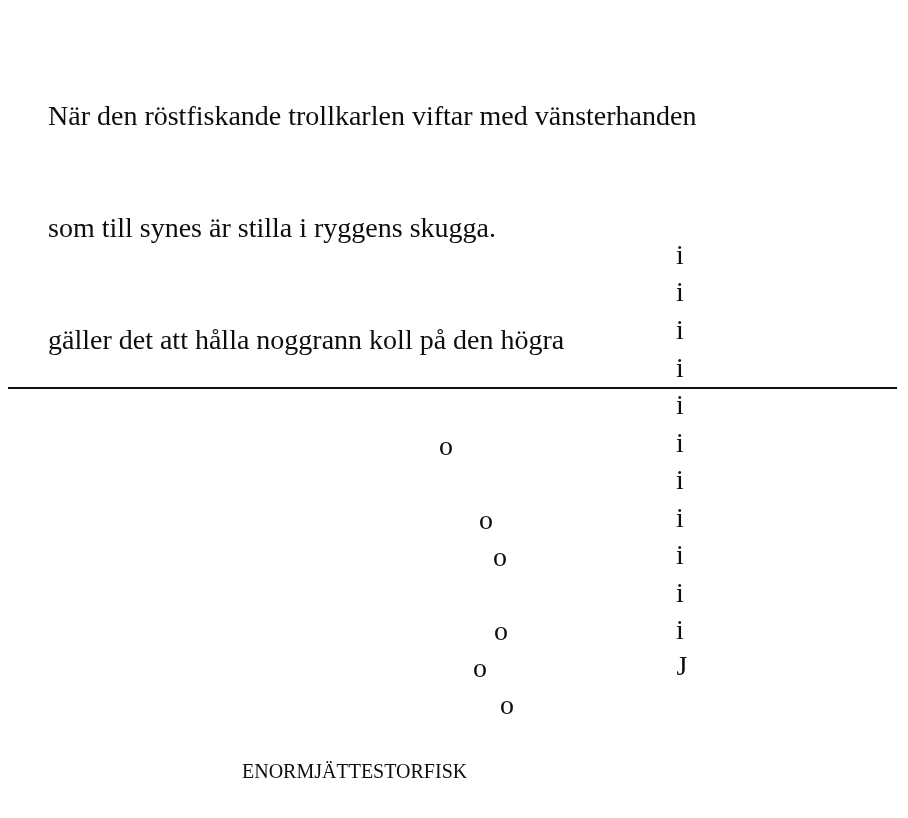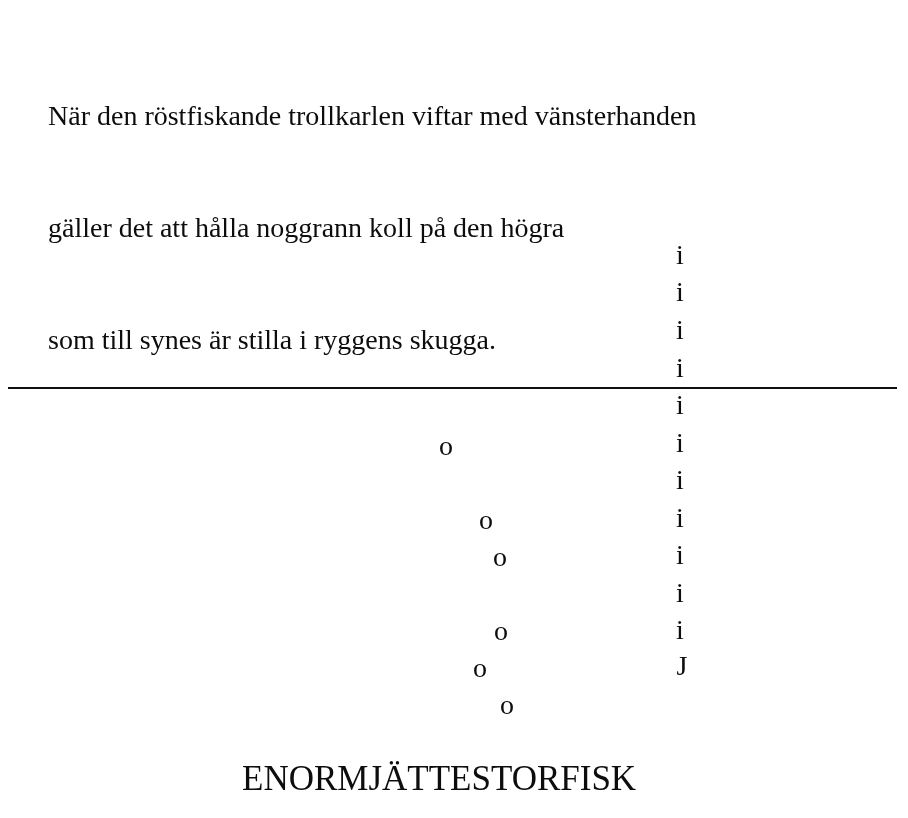--- a/index.html
+++ b/index.html
@@ -48,34 +48,34 @@
     position: absolute;
     font-size: 28px;
     line-height: 1;
     transform: translate(-50%, -50%);
     white-space: pre;
   }
   .caption {
     position: absolute;
     left: 242px;
     top: 760px;
-    font-size: 35px;
+    font-size: 20px;
     line-height: 1.1;
     white-space: pre;
   }
 </style>
 </head>
 <body>
 
 <div class="page" style="background: rgb(255, 255, 255); color: rgb(13, 13, 13);">
 
   <div class="stanza">
     <div>När den röstfiskande trollkarlen viftar med vänsterhanden</div>
+    <div>som till synes är stilla i ryggens skugga.</div>
     <div>gäller det att hålla noggrann koll på den högra</div>
-    <div>som till synes är stilla i ryggens skugga.</div>
   </div>
 
 
   <div class="figure-layer" id="figure-layer">
     <div class="water-rule" id="water-rule" style="left: 8px; top: 387px; width: 889px; height: 2px; background: rgb(17, 17, 17);"></div>
 
   <span class="scatter-char" style="left: 680px; top: 255px;">i</span>
       <span class="scatter-char" style="left: 680px; top: 292px;">i</span>
       <span class="scatter-char" style="left: 680px; top: 330px;">i</span>
       <span class="scatter-char" style="left: 680px; top: 368px;">i</span>

